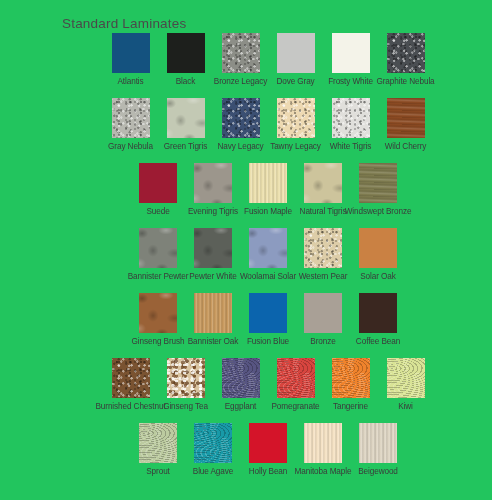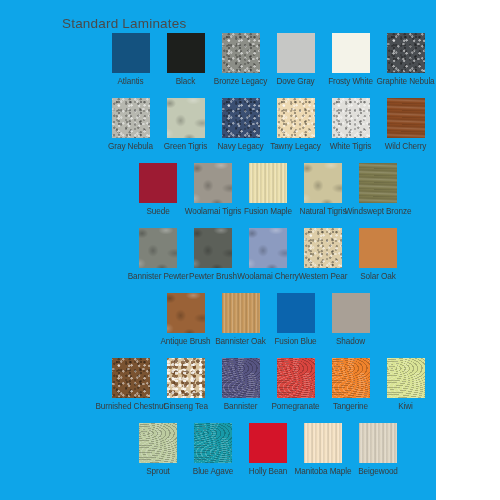--- a/index.html
+++ b/index.html
@@ -10,23 +10,23 @@
   }
   body {
     width: 500px;
     height: 500px;
     overflow: hidden;
     font-family: "Liberation Sans", sans-serif;
     -webkit-font-smoothing: antialiased;
   }
   #page {
     position: relative;
-    width: 436px;
+    width: 492px;
     height: 500px;
-    background: #0ea5e9;
+    background: #22c55e;
   }
   #title {
     position: absolute;
     left: 62px;
     top: 16px;
     font-size: 13.5px;
     color: #4a4a4a;
     letter-spacing: 0.2px;
     white-space: nowrap;
   }
@@ -216,21 +216,21 @@
           <div class="label">Wild Cherry</div>
         </div>
       </div>
       <div class="row">
         <div class="cell">
           <div class="swatch tex-plain" style="background: rgb(157, 27, 51);"></div>
           <div class="label">Suede</div>
         </div>
         <div class="cell">
           <div class="swatch tex-mottle" style="background: rgb(156, 150, 140);"></div>
-          <div class="label">Woolamai Tigris</div>
+          <div class="label">Evening Tigris</div>
         </div>
         <div class="cell">
           <div class="swatch tex-grain-v" style="background: rgb(236, 224, 174);"></div>
           <div class="label">Fusion Maple</div>
         </div>
         <div class="cell">
           <div class="swatch tex-mottle" style="background: rgb(205, 196, 156);"></div>
           <div class="label">Natural Tigris</div>
         </div>
         <div class="cell">
@@ -238,65 +238,69 @@
           <div class="label">Windswept Bronze</div>
         </div>
       </div>
       <div class="row">
         <div class="cell">
           <div class="swatch tex-mottle" style="background: rgb(126, 130, 121);"></div>
           <div class="label">Bannister Pewter</div>
         </div>
         <div class="cell">
           <div class="swatch tex-mottle" style="background: rgb(92, 96, 89);"></div>
-          <div class="label">Pewter Brush</div>
+          <div class="label">Pewter White</div>
         </div>
         <div class="cell">
           <div class="swatch tex-mottle" style="background: rgb(140, 155, 192);"></div>
-          <div class="label">Woolamai Cherry</div>
+          <div class="label">Woolamai Solar</div>
         </div>
         <div class="cell">
           <div class="swatch tex-speckle" style="background: rgb(221, 205, 168);"></div>
           <div class="label">Western Pear</div>
         </div>
         <div class="cell">
           <div class="swatch tex-plain" style="background: rgb(202, 129, 67);"></div>
           <div class="label">Solar Oak</div>
         </div>
       </div>
       <div class="row">
         <div class="cell">
           <div class="swatch tex-mottle" style="background: rgb(154, 98, 55);"></div>
-          <div class="label">Antique Brush</div>
+          <div class="label">Ginseng Brush</div>
         </div>
         <div class="cell">
           <div class="swatch tex-grain-v" style="background: rgb(201, 154, 94);"></div>
           <div class="label">Bannister Oak</div>
         </div>
         <div class="cell">
           <div class="swatch tex-plain" style="background: rgb(11, 100, 173);"></div>
           <div class="label">Fusion Blue</div>
         </div>
         <div class="cell">
           <div class="swatch tex-plain" style="background: rgb(169, 160, 150);"></div>
-          <div class="label">Shadow</div>
+          <div class="label">Bronze</div>
+        </div>
+        <div class="cell">
+          <div class="swatch tex-plain" style="background: rgb(58, 39, 32);"></div>
+          <div class="label">Coffee Bean</div>
         </div>
       </div>
       <div class="row">
         <div class="cell">
           <div class="swatch tex-speckle" style="background: rgb(122, 83, 49);"></div>
           <div class="label">Burnished Chestnut</div>
         </div>
         <div class="cell">
           <div class="swatch tex-granite" style="background: rgb(217, 196, 161);"></div>
           <div class="label">Ginseng Tea</div>
         </div>
         <div class="cell">
           <div class="swatch tex-wave" style="background: rgb(87, 85, 130);"></div>
-          <div class="label">Bannister</div>
+          <div class="label">Eggplant</div>
         </div>
         <div class="cell">
           <div class="swatch tex-wave" style="background: rgb(216, 69, 63);"></div>
           <div class="label">Pomegranate</div>
         </div>
         <div class="cell">
           <div class="swatch tex-wave" style="background: rgb(240, 131, 44);"></div>
           <div class="label">Tangerine</div>
         </div>
         <div class="cell">

